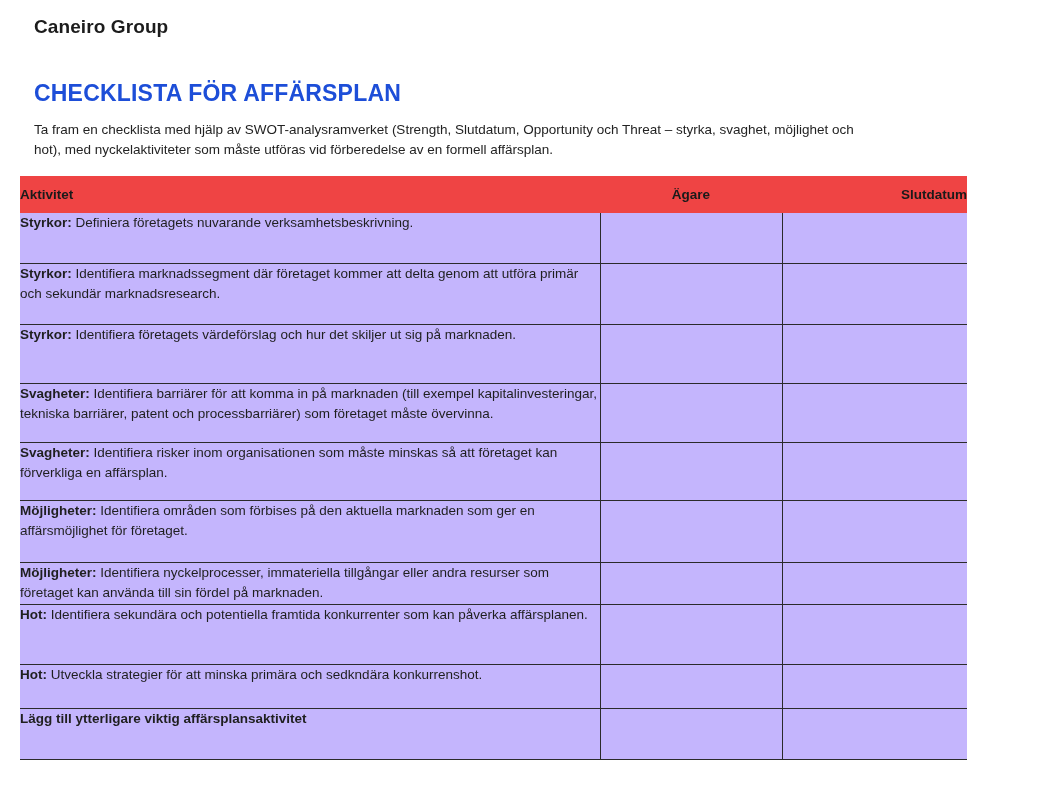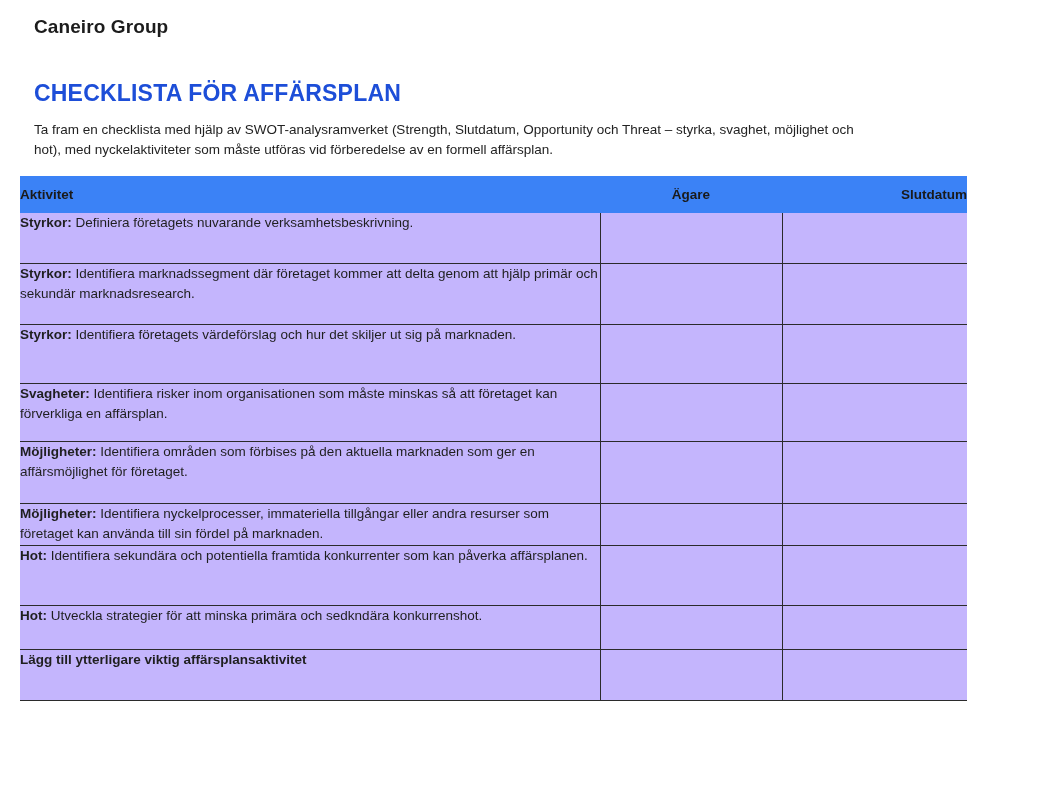--- a/index.html
+++ b/index.html
@@ -59,21 +59,21 @@
   .checklist-table {
     position: absolute;
     left: 20px;
     top: 176px;
     width: 947px;
     border-collapse: collapse;
     table-layout: fixed;
   }
 
   .checklist-table thead th {
-    background: #3b82f6;
+    background: #ef4444;
     font-size: 13.5px;
     font-weight: bold;
     color: #1a1a1a;
     height: 37px;
     vertical-align: middle;
     border: none;
     padding: 0;
   }
 
   th.col-activity {
@@ -159,29 +159,34 @@
         <th class="col-duedate">Slutdatum</th>
       </tr>
     </thead>
     <tbody id="table-body">
         <tr class="r0">
           <td class="cell-activity"><span class="row-tag">Styrkor:</span><span> Definiera företagets nuvarande verksamhetsbeskrivning.</span></td>
           <td class="cell-owner"></td>
           <td class="cell-duedate"></td>
         </tr>
         <tr class="r1">
-          <td class="cell-activity"><span class="row-tag">Styrkor:</span><span> Identifiera marknadssegment där företaget kommer att delta genom att hjälp primär och sekundär marknadsresearch.</span></td>
+          <td class="cell-activity"><span class="row-tag">Styrkor:</span><span> Identifiera marknadssegment där företaget kommer att delta genom att utföra primär och sekundär marknadsresearch.</span></td>
           <td class="cell-owner"></td>
           <td class="cell-duedate"></td>
         </tr>
         <tr class="r2">
           <td class="cell-activity"><span class="row-tag">Styrkor:</span><span> Identifiera företagets värdeförslag och hur det skiljer ut sig på marknaden.</span></td>
           <td class="cell-owner"></td>
           <td class="cell-duedate"></td>
         </tr>
+        <tr class="r3">
+          <td class="cell-activity"><span class="row-tag">Svagheter:</span><span> Identifiera barriärer för att komma in på marknaden (till exempel kapitalinvesteringar, tekniska barriärer, patent och processbarriärer) som företaget måste övervinna.</span></td>
+          <td class="cell-owner"></td>
+          <td class="cell-duedate"></td>
+        </tr>
         <tr class="r4">
           <td class="cell-activity"><span class="row-tag">Svagheter:</span><span> Identifiera risker inom organisationen som måste minskas så att företaget kan förverkliga en affärsplan.</span></td>
           <td class="cell-owner"></td>
           <td class="cell-duedate"></td>
         </tr>
         <tr class="r5">
           <td class="cell-activity"><span class="row-tag">Möjligheter:</span><span> Identifiera områden som förbises på den aktuella marknaden som ger en affärsmöjlighet för företaget.</span></td>
           <td class="cell-owner"></td>
           <td class="cell-duedate"></td>
         </tr>

